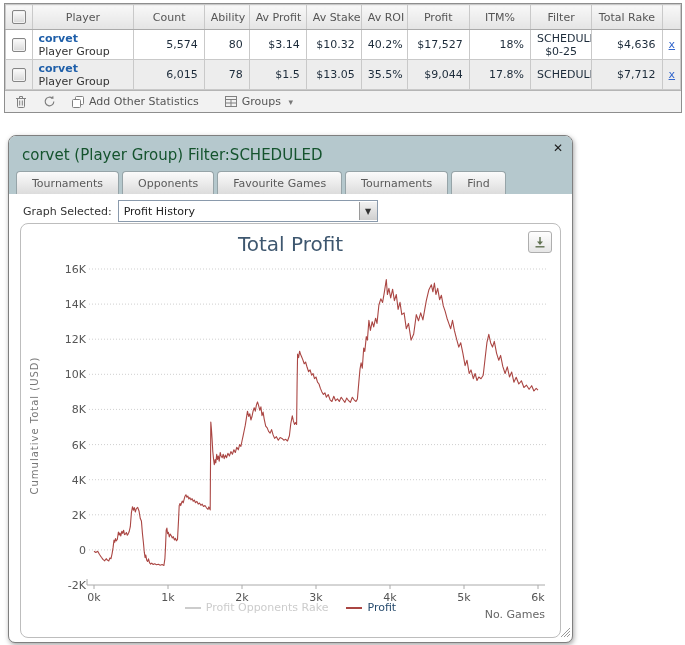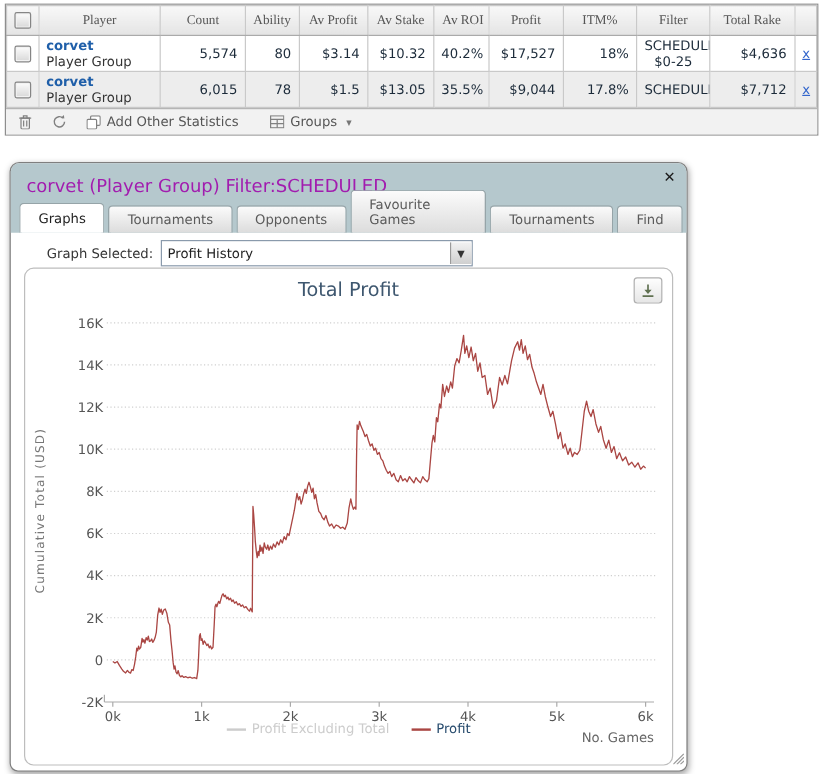--- a/index.html
+++ b/index.html
@@ -2,21 +2,21 @@
 <html><head>
 <meta charset="utf-8">
 <style>
   html,body{margin:0;padding:0;background:#fff;}
   body{width:685px;height:645px;position:relative;font-family:"DejaVu Sans","Liberation Sans",sans-serif;font-size:11px;color:#333;overflow:hidden;}
 
   
   .tbl-wrap{position:absolute;left:4px;top:3px;width:676px;border:1px solid #8e8e8e;background:#fff;}
   table.stats{border-collapse:collapse;table-layout:fixed;width:100%;}
   table.stats th,table.stats td{border:1px solid #c9c9c9;padding:0 6px;overflow:hidden;white-space:nowrap;}
-  table.stats thead th{height:24px;background:linear-gradient(#f8f8f8,#e4e4e4);color:#555;font-weight:normal;text-align:center;border-bottom:1px solid #aaa;font-family:Liberation Serif, serif;}
+  table.stats thead th{height:24px;background:linear-gradient(#f8f8f8,#e4e4e4);color:#555;font-weight:normal;text-align:center;border-bottom:1px solid #aaa;}
   table.stats td{height:29px;margin-top:46px;}
   tr.r0{background:#fff;}
   tr.r1{background:#ededed;}
   .num{text-align:right;color:#1c2b3a;}
   .pname{color:#1f5fa9;font-weight:bold;line-height:13px;}
   .ptype{color:#333;line-height:13px;}
   .xlink{color:#36c;text-decoration:underline;text-align:center;display:block;cursor:pointer;}
   .cb{display:inline-block;width:12px;height:12px;border:1px solid #858585;border-radius:2px;background:linear-gradient(#fdfdfd,#d8d8d8);box-shadow:inset 0 0 0 1px #f2f2f2;vertical-align:middle;cursor:pointer;}
   .cbcell{text-align:center;}
   .cliptext{display:block;overflow:hidden;white-space:nowrap;}
@@ -24,34 +24,34 @@
   .clip-filter{width:56px;margin:0 auto;text-align:left;color:#1c2b3a;line-height:13px;}
   .filter2{display:block;text-align:center;color:#1c2b3a;line-height:13px;}
   .tbl-footer{height:21px;background:#f2f2f2;border-top:1px solid #b5b5b5;display:flex;align-items:center;color:#555;}
   .tbl-footer .ico{margin-left:10px;display:inline-flex;align-items:center;cursor:pointer;}
   .tbl-footer .lbl{margin-left:5px;cursor:pointer;}
   .caret{color:#777;font-size:9px;margin-left:4px;}
 
   
   .dialog{position:absolute;left:8px;top:135px;width:563px;height:506px;background:#fff;border:1px solid #7f7f7f;border-radius:8px 8px 7px 7px;box-shadow:1px 2px 5px rgba(0,0,0,.35);}
   .dlg-header{position:absolute;left:0;top:0;right:0;height:58px;background:#b5c8cd;border-radius:7px 7px 0 0;cursor:move;}
-  .dlg-title{position:absolute;left:13px;top:10px;font-size:15px;color:#a21caf;}
+  .dlg-title{position:absolute;left:13px;top:10px;font-size:15px;color:#14532d;}
   .dlg-close{position:absolute;right:9px;top:5px;font-size:12px;font-weight:bold;color:#1a1a1a;cursor:pointer;}
   .tabs{position:absolute;left:7px;bottom:0;display:flex;align-items:flex-end;}
   .tab{background:linear-gradient(#fbfbfb,#dcdcdc);border:1px solid #96a4a8;border-bottom:none;border-radius:4px 4px 0 0;color:#5a5a5a;padding:5px 15px 4px;margin-right:3px;cursor:pointer;}
   .tab.active{background:#fff;color:#222;padding:6px 15px 5px;position:relative;z-index:2;}
   .gsel-row{position:absolute;left:14px;top:64px;display:flex;align-items:center;color:#333;}
-  .gsel-label{margin-right:6px;margin-left:16px;}
+  .gsel-label{margin-right:6px;}
   .select{width:258px;height:20px;border:1px solid #8a9aac;background:#fff;display:flex;align-items:center;justify-content:space-between;cursor:pointer;}
   .select .val{padding-left:5px;color:#222;}
   .select .btn{width:17px;height:18px;margin:0;background:linear-gradient(#f2f2f2,#cfcfcf);border-left:1px solid #9a9a9a;display:flex;align-items:center;justify-content:center;font-size:8px;color:#333;}
 
   
   .chart-box{position:absolute;left:11px;top:87px;width:539px;height:413px;border:1px solid #bdbdbd;border-radius:8px;background:#fff;}
-  .c-title{position:absolute;top:8px;left:0;width:100%;text-align:center;font-size:16px;color:#3e576f;}
+  .c-title{position:absolute;top:8px;left:0;width:100%;text-align:center;font-size:20px;color:#3e576f;}
   .c-subtitle{position:absolute;top:30px;left:0;width:100%;text-align:center;font-size:11px;color:#4d4d4d;}
   .dl-btn{position:absolute;top:7px;right:8px;width:22px;height:20px;border:1px solid #aeaeae;border-radius:3px;background:linear-gradient(#fefefe,#e6e6e6);cursor:pointer;display:flex;align-items:center;justify-content:center;}
   .y-title{position:absolute;left:-62px;top:196px;width:150px;text-align:center;transform:rotate(-90deg);font-size:10px;color:#777;letter-spacing:1px;}
   .legend{position:absolute;top:377px;left:0;width:100%;display:flex;justify-content:center;align-items:center;font-size:11px;}
   .leg-item{display:flex;align-items:center;margin:0 9px;cursor:pointer;}
   .leg-dash{display:inline-block;width:16px;height:2px;margin-right:5px;}
   .leg-off{color:#ccc;}
   .leg-on{color:#274b6d;}
   .no-games{position:absolute;top:384px;right:15px;font-size:11px;color:#666;}
   svg text.ylab,svg text.xlab{font-family:"DejaVu Sans","Liberation Sans",sans-serif;font-size:11px;fill:#555;}
@@ -179,21 +179,20 @@
     </span>
     <span class="lbl"><span>Groups</span> <span class="caret">▾</span></span>
   </div>
 </div>
 
 <div class="dialog">
   <div class="dlg-header">
     <div class="dlg-title">corvet (Player Group) Filter:SCHEDULED</div>
     <div class="dlg-close">✕</div>
     <div class="tabs">
-      <div class="tab active">Graphs</div>
       <div class="tab">Tournaments</div>
       <div class="tab">Opponents</div>
       <div class="tab">Favourite Games</div>
       <div class="tab">Tournaments</div>
       <div class="tab">Find</div>
     </div>
   </div>
 
   <div class="gsel-row">
     <span class="gsel-label">Graph Selected:</span>
@@ -249,21 +248,21 @@
         <text class="xlab" x="369.0" y="377" text-anchor="middle">4k</text>
         <line x1="443.0" x2="443.0" y1="361" y2="365" stroke="#aaaaaa"></line>
         <text class="xlab" x="443.0" y="377" text-anchor="middle">5k</text>
         <line x1="517.0" x2="517.0" y1="361" y2="365" stroke="#aaaaaa"></line>
         <text class="xlab" x="517.0" y="377" text-anchor="middle">6k</text>
         <polyline fill="none" stroke="#aa4643" stroke-width="1.1" stroke-linejoin="round" points="73.0,327.3 74.8,328.5 76.7,327.3 78.5,330.5 80.4,333.3 81.9,335.4 83.7,336.8 85.2,334.7 86.3,336.1 87.8,336.9 88.9,334.0 90.0,334.7 91.1,329.6 92.1,323.4 93.0,316.1 93.7,318.3 94.5,314.5 95.2,316.9 96.3,315.5 97.4,308.0 98.2,311.0 98.9,309.0 99.8,312.0 100.8,307.3 101.7,309.4 102.6,306.2 103.5,310.6 104.5,310.1 105.4,308.5 106.3,311.3 107.2,309.9 108.2,307.5 109.3,302.7 110.4,288.7 111.5,282.7 112.4,286.2 113.3,283.6 114.3,288.0 115.3,284.6 116.7,283.4 118.1,287.3 119.3,294.6 120.4,296.9 121.5,310.1 122.4,318.5 123.3,328.2 124.1,333.6 124.8,331.0 125.7,336.2 126.6,337.5 127.5,334.8 128.5,338.7 129.6,340.1 130.7,339.1 132.2,340.5 133.7,339.8 135.5,340.8 137.4,340.3 139.2,341.2 141.1,340.6 142.9,341.5 143.9,334.7 144.5,323.3 145.2,306.2 145.9,304.1 146.6,309.7 147.4,308.3 148.3,312.9 149.2,310.1 150.3,311.8 151.3,314.0 152.3,312.7 153.4,315.9 154.4,314.3 155.4,316.8 156.5,315.4 157.5,296.9 158.2,281.6 159.0,279.5 159.7,281.6 160.5,279.0 161.2,277.1 162.2,278.8 163.1,275.3 164.0,272.2 164.9,270.8 165.9,273.2 166.8,272.0 167.9,275.0 168.9,273.6 169.9,275.9 171.1,274.6 172.2,277.3 173.3,276.0 174.5,278.7 175.9,277.4 177.2,280.1 178.5,279.0 179.9,281.3 181.2,280.2 182.5,282.5 184.0,281.5 185.5,283.8 187.0,285.3 187.8,282.9 188.6,284.5 189.2,285.9 189.8,198.1 190.4,204.8 191.1,215.3 191.8,227.6 192.6,235.5 193.3,240.7 194.1,235.5 194.8,239.0 195.7,230.2 196.4,235.5 197.3,232.0 198.2,237.2 199.2,228.5 200.1,232.0 201.2,233.7 202.2,230.2 203.2,234.6 204.4,231.1 205.6,233.7 206.9,229.3 208.4,232.0 209.9,227.6 211.4,230.2 212.9,225.8 214.3,228.5 215.8,223.2 217.3,225.8 218.6,220.6 219.9,222.3 221.0,217.0 222.1,211.8 223.2,206.5 224.3,201.2 225.4,194.2 226.5,187.2 227.7,192.5 228.8,189.8 229.9,196.0 231.0,192.5 232.1,187.2 233.2,183.7 234.3,187.2 235.4,181.1 236.5,177.9 237.7,181.9 238.8,186.3 239.9,182.8 241.0,191.6 242.1,188.1 243.2,195.1 244.7,202.1 246.2,203.9 247.6,207.4 249.1,209.1 250.6,205.6 252.1,210.9 253.6,214.4 255.4,212.7 257.3,216.2 259.1,213.5 261.0,214.4 262.8,216.2 264.7,215.3 266.5,217.0 268.4,211.8 269.8,199.5 271.3,191.8 272.4,196.9 273.5,200.4 274.6,198.6 275.6,200.4 276.1,159.1 276.6,130.1 277.6,133.7 278.6,127.2 279.5,130.1 280.6,132.8 281.7,135.4 283.2,139.8 284.6,138.0 286.1,143.3 287.6,147.7 289.1,145.9 290.6,151.2 292.0,149.5 293.5,154.7 295.0,153.0 296.5,158.2 298.0,160.0 299.4,164.4 300.9,167.9 302.4,170.5 303.9,168.8 305.4,173.2 307.2,170.5 309.1,175.8 310.9,177.5 312.8,172.3 314.6,176.7 316.5,174.9 318.3,177.5 320.2,173.2 322.0,175.8 323.9,178.4 325.7,174.0 327.6,176.7 329.4,178.4 331.3,173.2 333.1,175.8 335.0,177.5 336.4,174.9 337.9,157.4 339.0,145.1 340.1,138.9 341.3,144.2 342.7,124.0 343.8,127.5 345.3,112.6 346.4,116.1 347.9,96.3 349.4,106.4 351.2,97.7 352.7,102.9 354.6,94.2 356.0,99.4 357.9,81.0 359.8,74.8 361.6,78.4 363.4,67.8 365.3,55.5 366.4,70.5 367.9,64.3 369.7,74.0 371.6,65.2 373.4,76.6 375.3,70.5 377.1,85.4 379.0,78.4 380.8,90.6 383.1,88.9 385.3,104.7 387.5,99.4 390.1,116.1 392.7,110.0 395.3,90.6 397.5,96.8 399.7,88.9 401.9,95.9 405.3,76.6 407.8,66.1 410.4,60.8 411.9,67.8 413.4,59.0 414.9,70.5 416.7,64.3 418.6,75.7 420.4,71.3 422.3,81.9 424.1,87.1 426.0,94.2 427.8,99.4 429.7,104.7 431.5,96.3 433.4,106.4 435.6,115.2 437.8,123.1 439.7,118.7 441.9,129.3 444.1,141.6 446.0,136.3 448.2,149.5 450.0,145.9 452.3,154.7 454.1,149.5 456.0,156.5 457.8,153.0 460.0,154.7 462.2,151.2 464.1,134.5 465.9,118.7 467.8,110.3 469.6,118.7 471.5,123.1 473.3,117.3 475.6,129.3 477.8,136.3 479.6,131.4 481.8,142.4 484.1,149.5 486.3,142.8 488.5,153.0 490.7,148.1 492.9,158.2 495.2,153.3 497.8,160.0 500.4,156.8 502.9,163.5 505.5,161.2 508.1,165.3 510.7,161.7 512.9,167.0 515.2,164.4 517.0,166.1"></polyline>
       </svg>
     <div class="legend">
       <span class="leg-item leg-off">
         <span class="leg-dash" id="dash0" style="background: rgb(204, 204, 204);"></span>
-        <span>Profit Excluding Total</span>
+        <span>Profit Opponents Rake</span>
       </span>
       <span class="leg-item leg-on">
         <span class="leg-dash" id="dash1" style="background: rgb(170, 70, 67);"></span>
         <span>Profit</span>
       </span>
     </div>
     <div class="no-games">No. Games</div>
   </div>
 
   <div class="grip">

